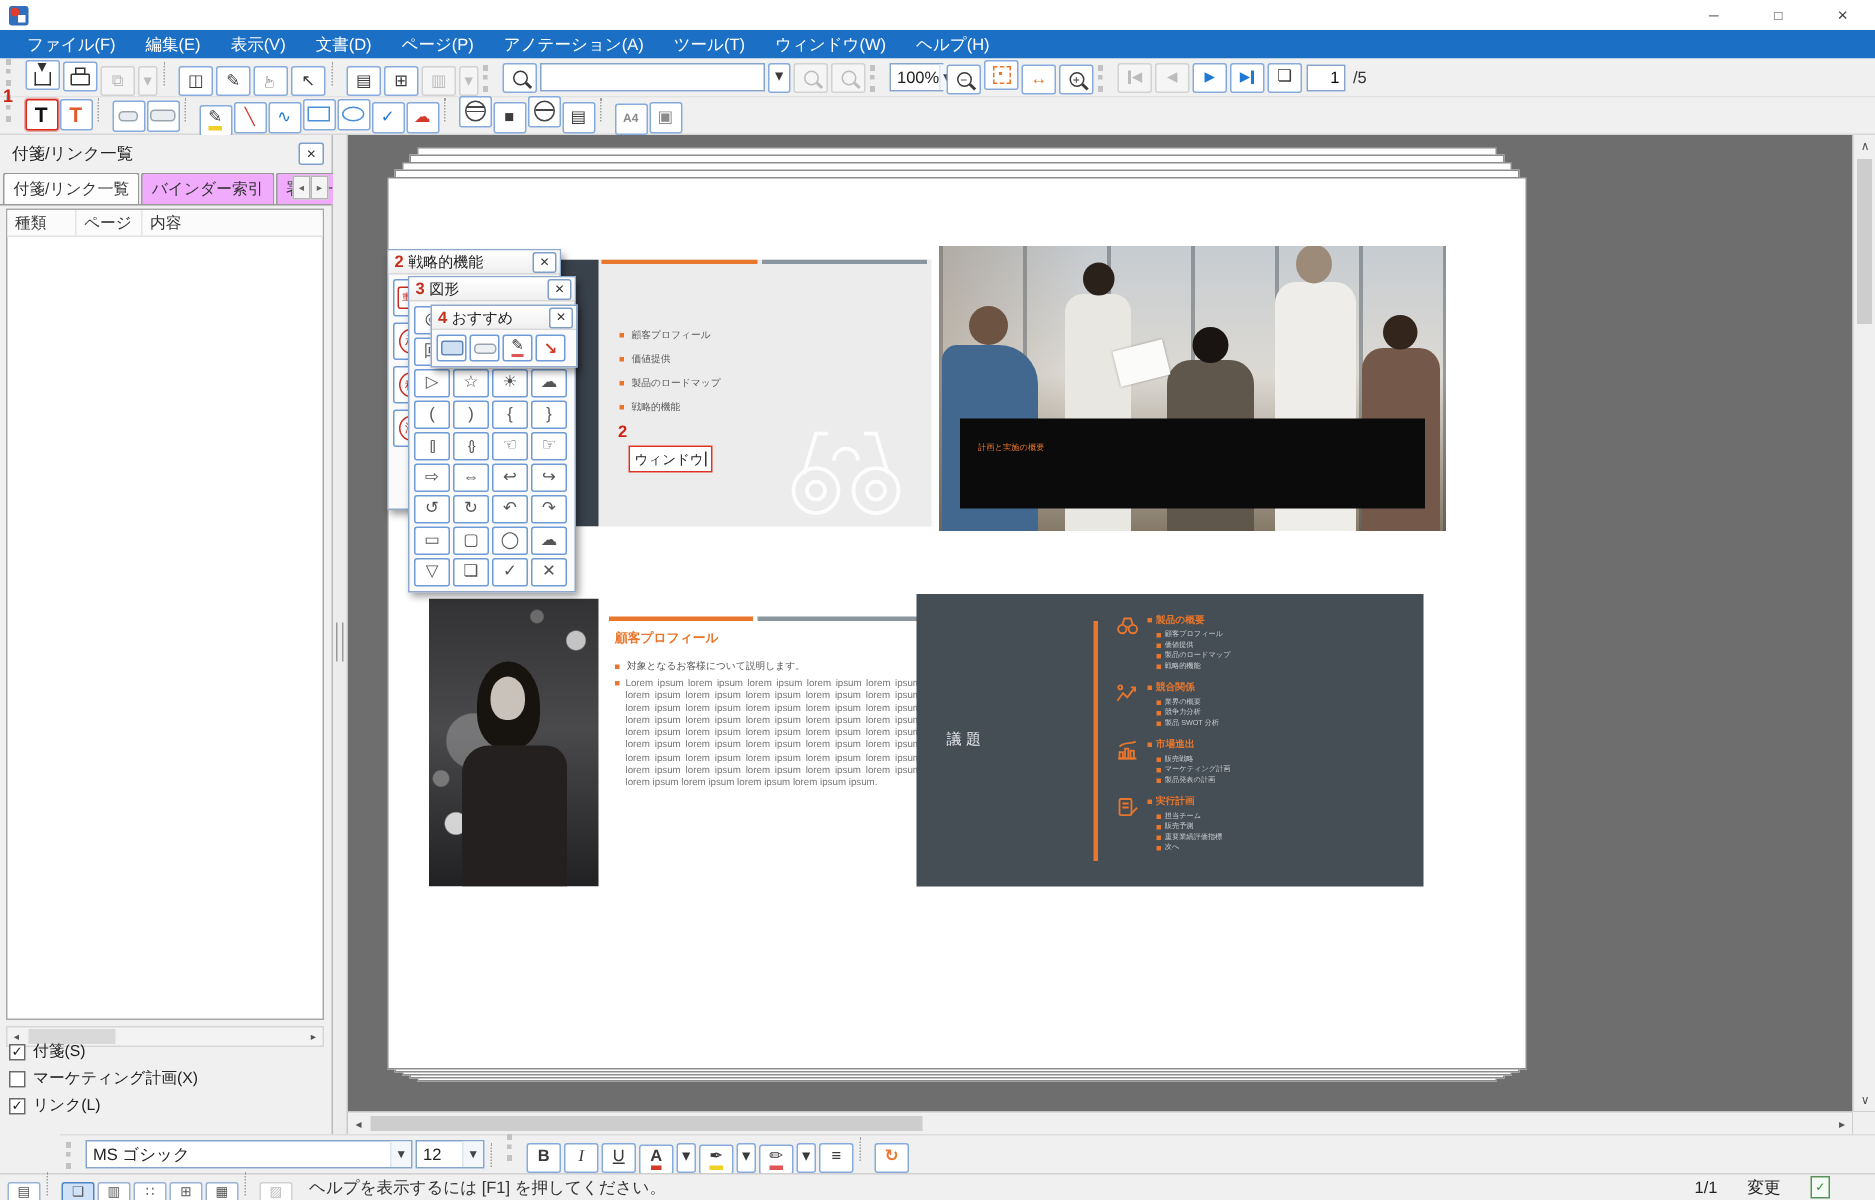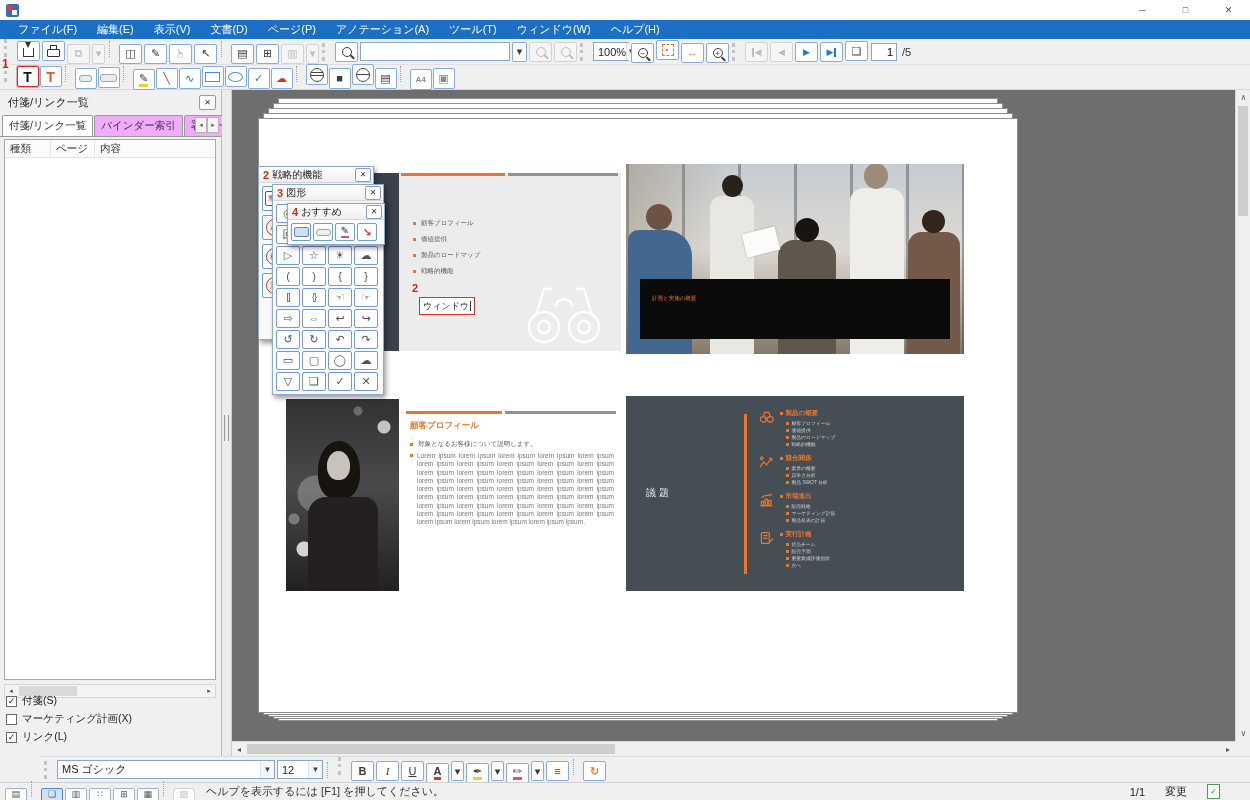--- a/index.html
+++ b/index.html
@@ -135,21 +135,21 @@
     linear-gradient(180deg,#323234,#4a4a4c 45%,#212123);}
   .s3hair{position:absolute;left:32px;top:42px;width:42px;height:58px;background:#17130f;border-radius:50% 50% 40% 40%;}
   .s3face{position:absolute;left:41px;top:52px;width:23px;height:29px;background:#c9c2ba;border-radius:50% 50% 45% 45%;}
   .s3body{position:absolute;left:22px;top:98px;width:70px;height:94px;background:#24201f;border-radius:18px 14px 0 0;}
   .s3bar-o{position:absolute;left:120px;top:12px;width:96px;height:2.5px;background:#e8762c;}
   .s3bar-g{position:absolute;left:219px;top:12px;width:111px;height:2.5px;background:#8b959d;}
   .s3head{position:absolute;left:124px;top:21px;font-size:8.5px;font-weight:bold;color:#e8762c;}
   .s3b1{position:absolute;left:124px;top:41px;display:flex;align-items:center;font-size:6.5px;color:#555;}
   .s3body-text{position:absolute;left:131px;top:53px;width:197px;font-size:6.5px;line-height:8.3px;color:#777;text-align:justify;}
   .s3b2dot{position:absolute;left:124px;top:55px;}
-  #slide4{left:367px;top:277px;width:338px;height:195px;background:#454d55;}
+  #slide4{left:352px;top:277px;width:338px;height:195px;background:#454d55;}
   .s4label{position:absolute;left:20px;top:90px;font-size:10px;color:#e4e7ea;letter-spacing:3px;}
   .s4rule{position:absolute;left:118px;top:18px;width:3px;height:160px;background:#e8762c;}
   #s4-sections{position:absolute;left:132px;top:13px;}
   .s4sec{display:flex;margin-bottom:6px;}
   .s4icon{width:22px;flex:none;padding-top:1px;}
   .s4icon svg{width:17px;height:15px;stroke:#e8762c;fill:none;stroke-width:1.3;}
   .s4tt{display:flex;align-items:center;font-size:6.5px;font-weight:bold;color:#e8762c;margin-bottom:2px;}
   .s4it{display:flex;align-items:center;font-size:4.8px;color:#c9ced3;line-height:7px;margin-left:6px;}
   .s4dot{width:2.5px;height:2.5px;background:#e8762c;margin-right:3px;flex:none;}
   

